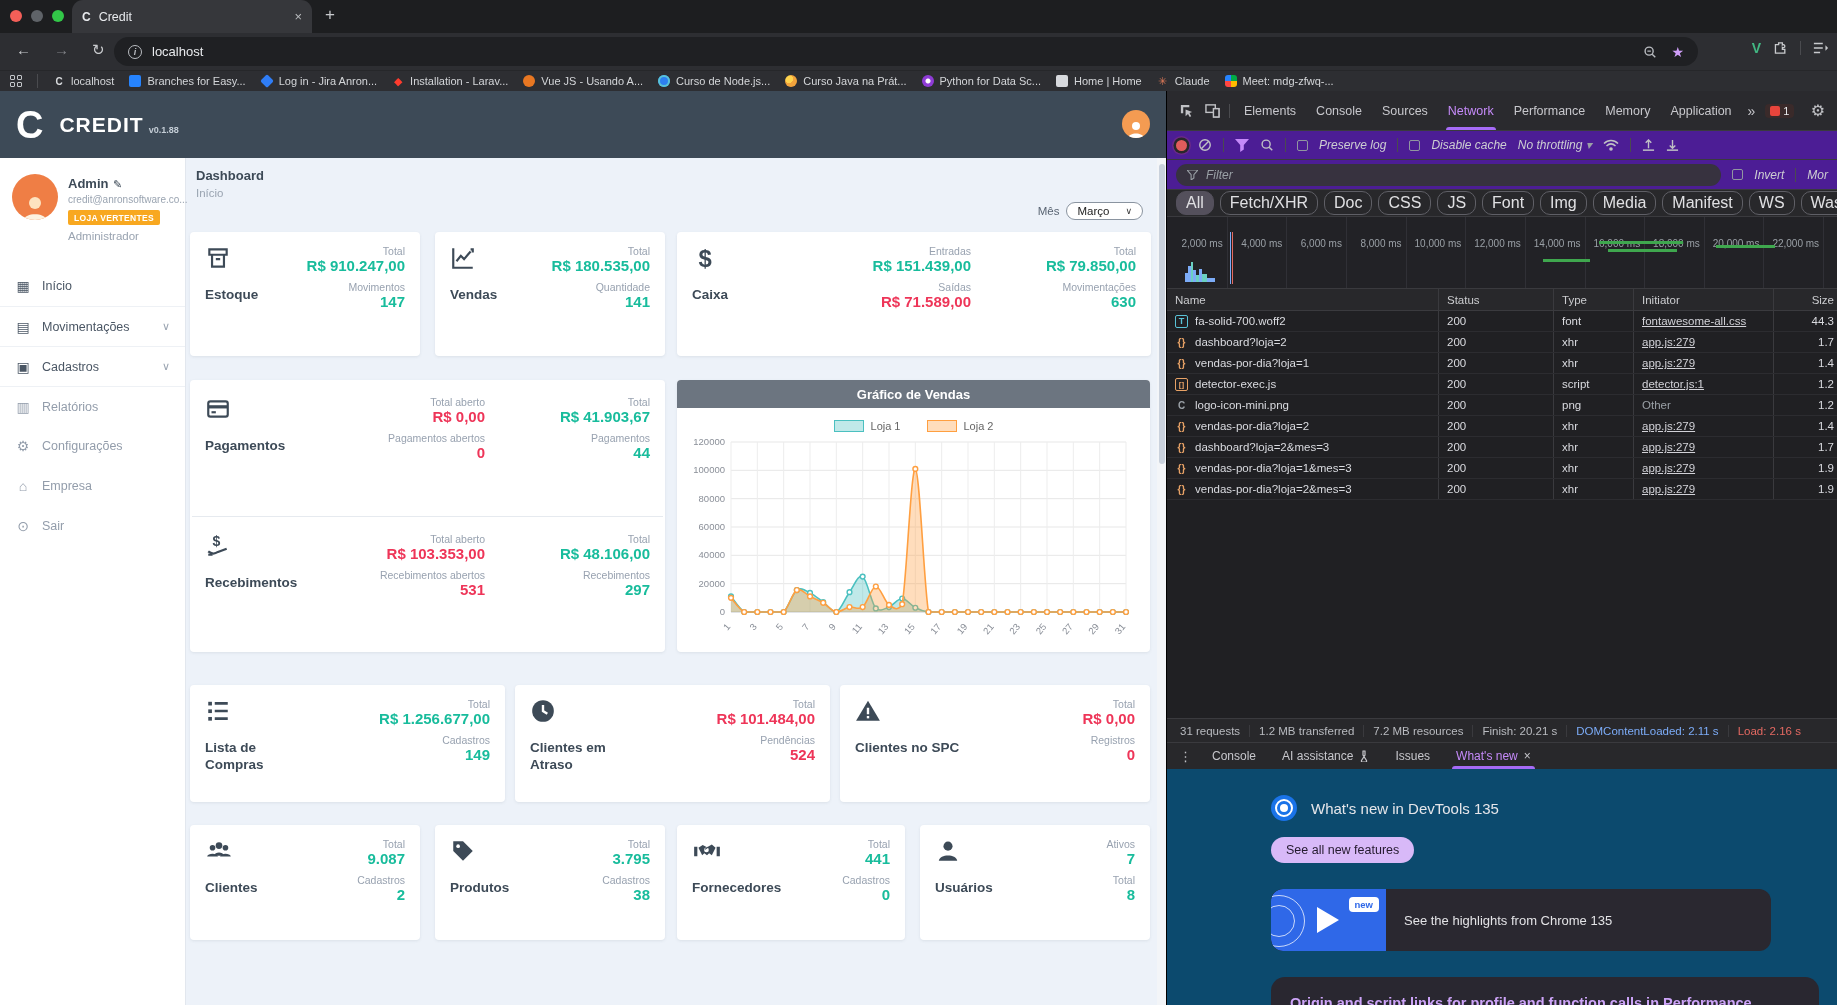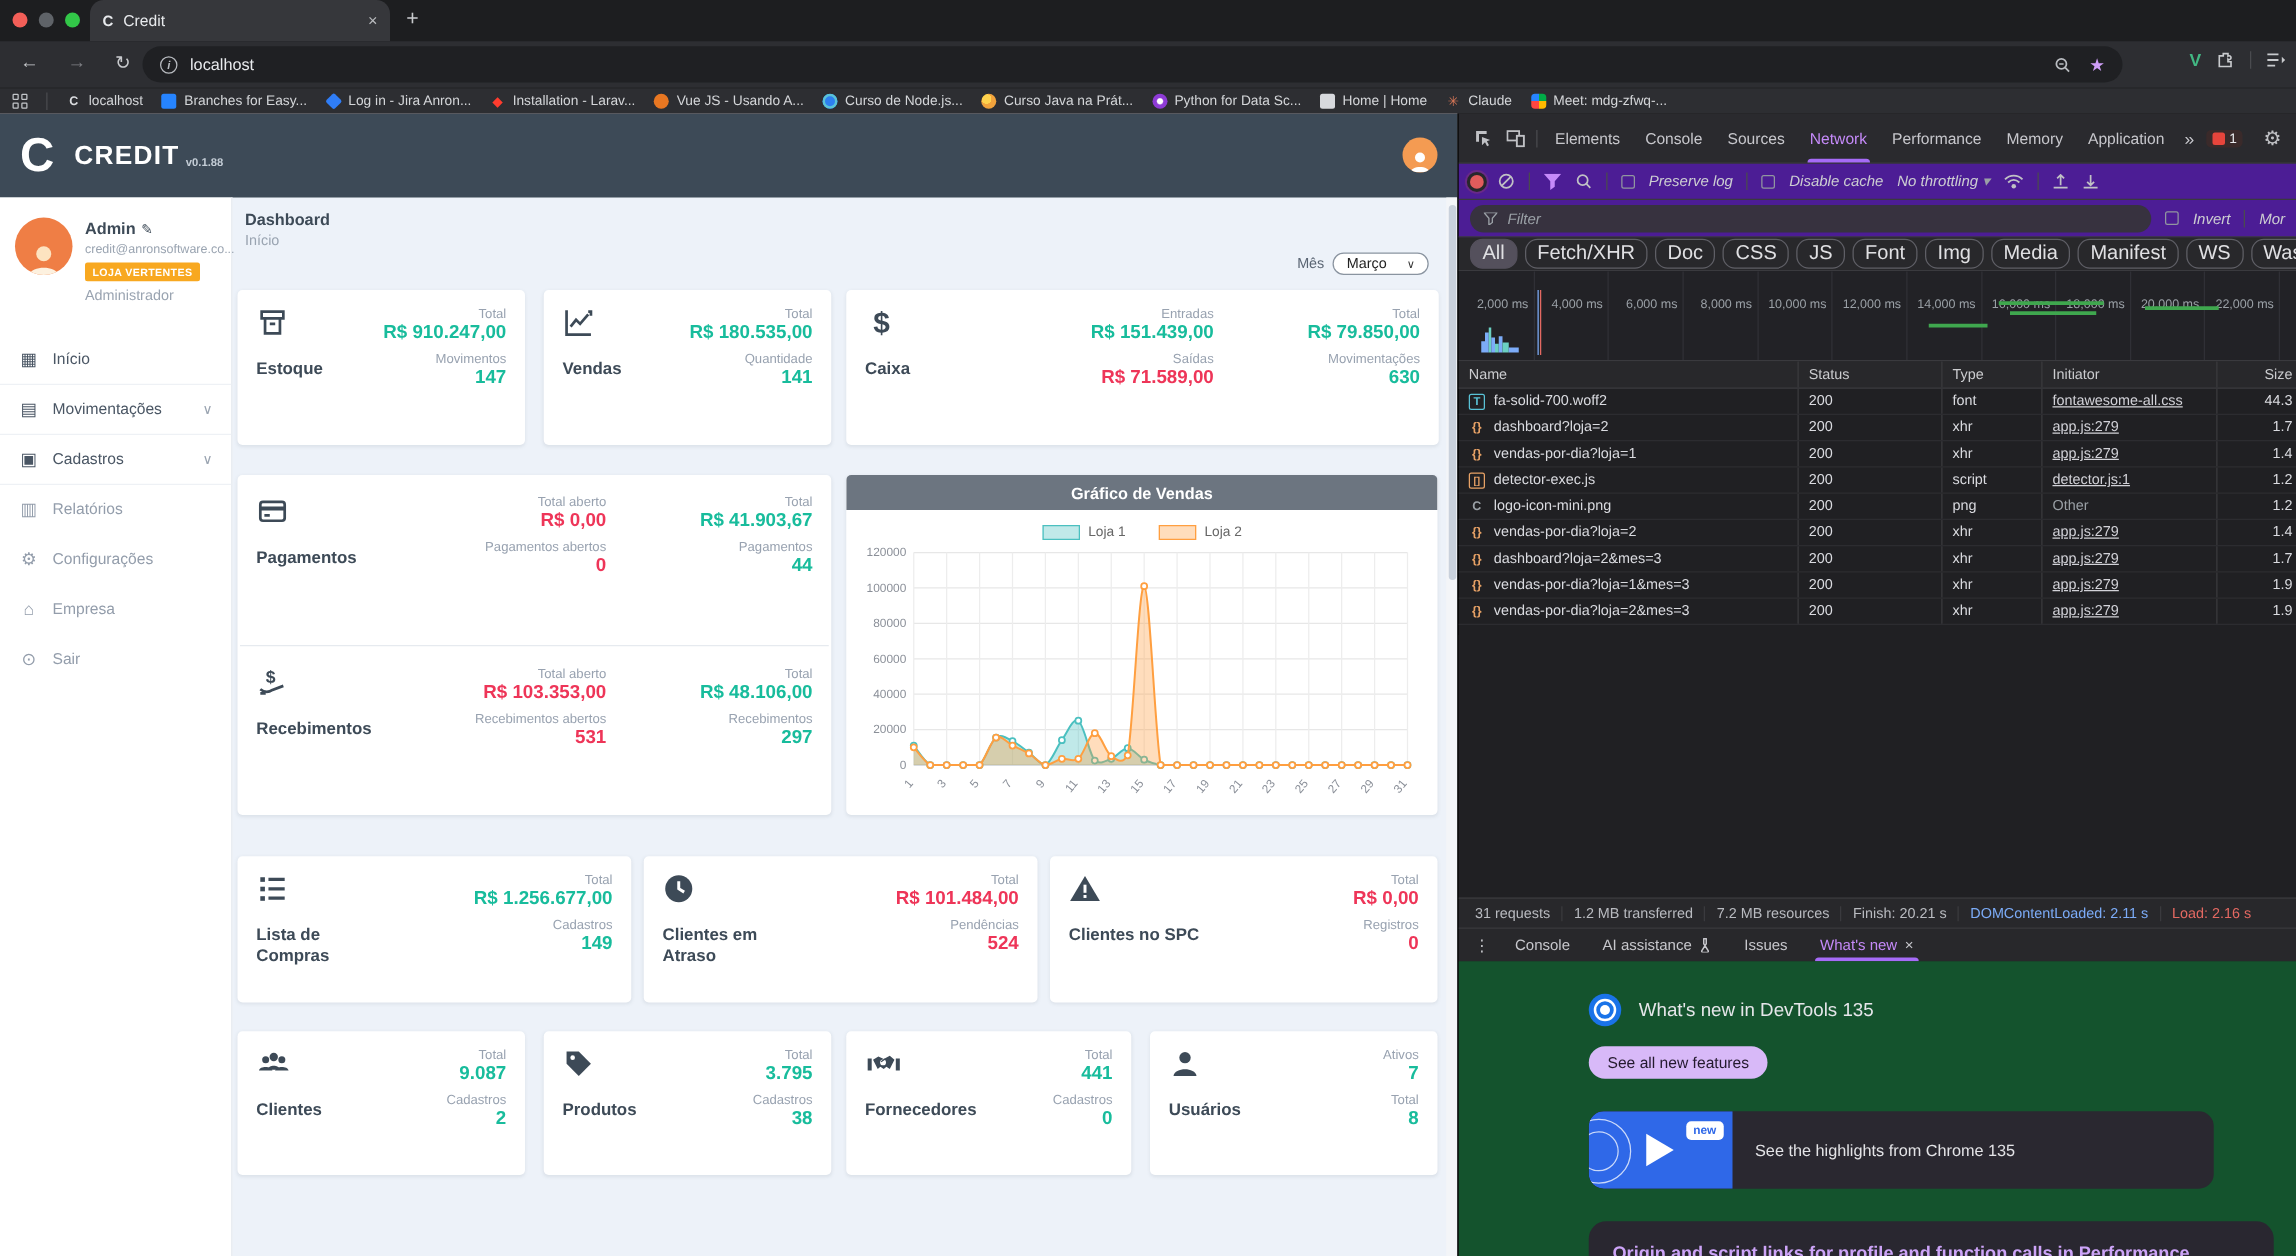--- a/index.html
+++ b/index.html
@@ -145,21 +145,21 @@
   .dt-status{height:24px;display:flex;align-items:center;background:#28282b;border-top:1px solid #3a3a3e;font-size:11.5px;color:#b9bbc0;padding:0 4px;flex:0 0 auto;overflow:hidden;}
   .st-item{padding:0 9px;border-right:1px solid #3a3a3e;white-space:nowrap;}
   .st-item:last-child{border-right:none;}
   .st-item.blue{color:#7cacf8;}
   .st-item.redd{color:#e46962;}
   .dt-drawer{height:27px;display:flex;align-items:center;background:#28282b;border-top:1px solid #3a3a3e;gap:2px;padding:0 6px;flex:0 0 auto;}
   .dw-tab{padding:0 12px;height:100%;display:flex;align-items:center;gap:6px;font-size:12px;color:#c7c7cc;position:relative;white-space:nowrap;}
   .dw-tab.active{color:#c58af9;}
   .dw-tab.active::after{content:"";position:absolute;left:8px;right:8px;bottom:0;height:3px;border-radius:3px 3px 0 0;background:#a66bf7;}
   .kebab{color:#c0c1c5;font-size:13px;padding:0 6px;}
-  .dt-wn{flex:1;background:#14532d;padding:26px 0 0 104px;overflow:hidden;position:relative;}
+  .dt-wn{flex:1;background:#0c4a6e;padding:26px 0 0 104px;overflow:hidden;position:relative;}
   .wn-head{display:flex;align-items:center;gap:14px;}
   .wn-title{font-size:15px;color:#e6e6ea;}
   .wn-btn{display:inline-block;margin-top:16px;background:#d8b9f8;color:#241a2e;padding:6px 15px;border-radius:15px;font-size:12.5px;}
   .wn-video{margin-top:26px;width:500px;height:62px;background:#2a2830;border-radius:12px;display:flex;overflow:hidden;}
   .wn-thumb{width:115px;height:62px;background:#2f68e8;position:relative;flex:0 0 auto;border-radius:12px 0 0 12px;overflow:hidden;}
   .wn-thumb .ring{position:absolute;border:1.5px solid rgba(255,255,255,.75);border-radius:50%;}
   .wn-play{position:absolute;left:46px;top:18px;width:0;height:0;border-left:22px solid #fff;border-top:13px solid transparent;border-bottom:13px solid transparent;}
   .wn-new{position:absolute;right:7px;top:8px;background:#fff;color:#2f68e8;font-size:9.5px;font-weight:700;padding:2px 6px;border-radius:4px;}
   .wn-video-txt{display:flex;align-items:center;padding:0 18px;font-size:13px;color:#e3e3e6;}
   .wn-card{margin-top:26px;width:548px;background:#292730;border-radius:14px;padding:17px 19px;}

